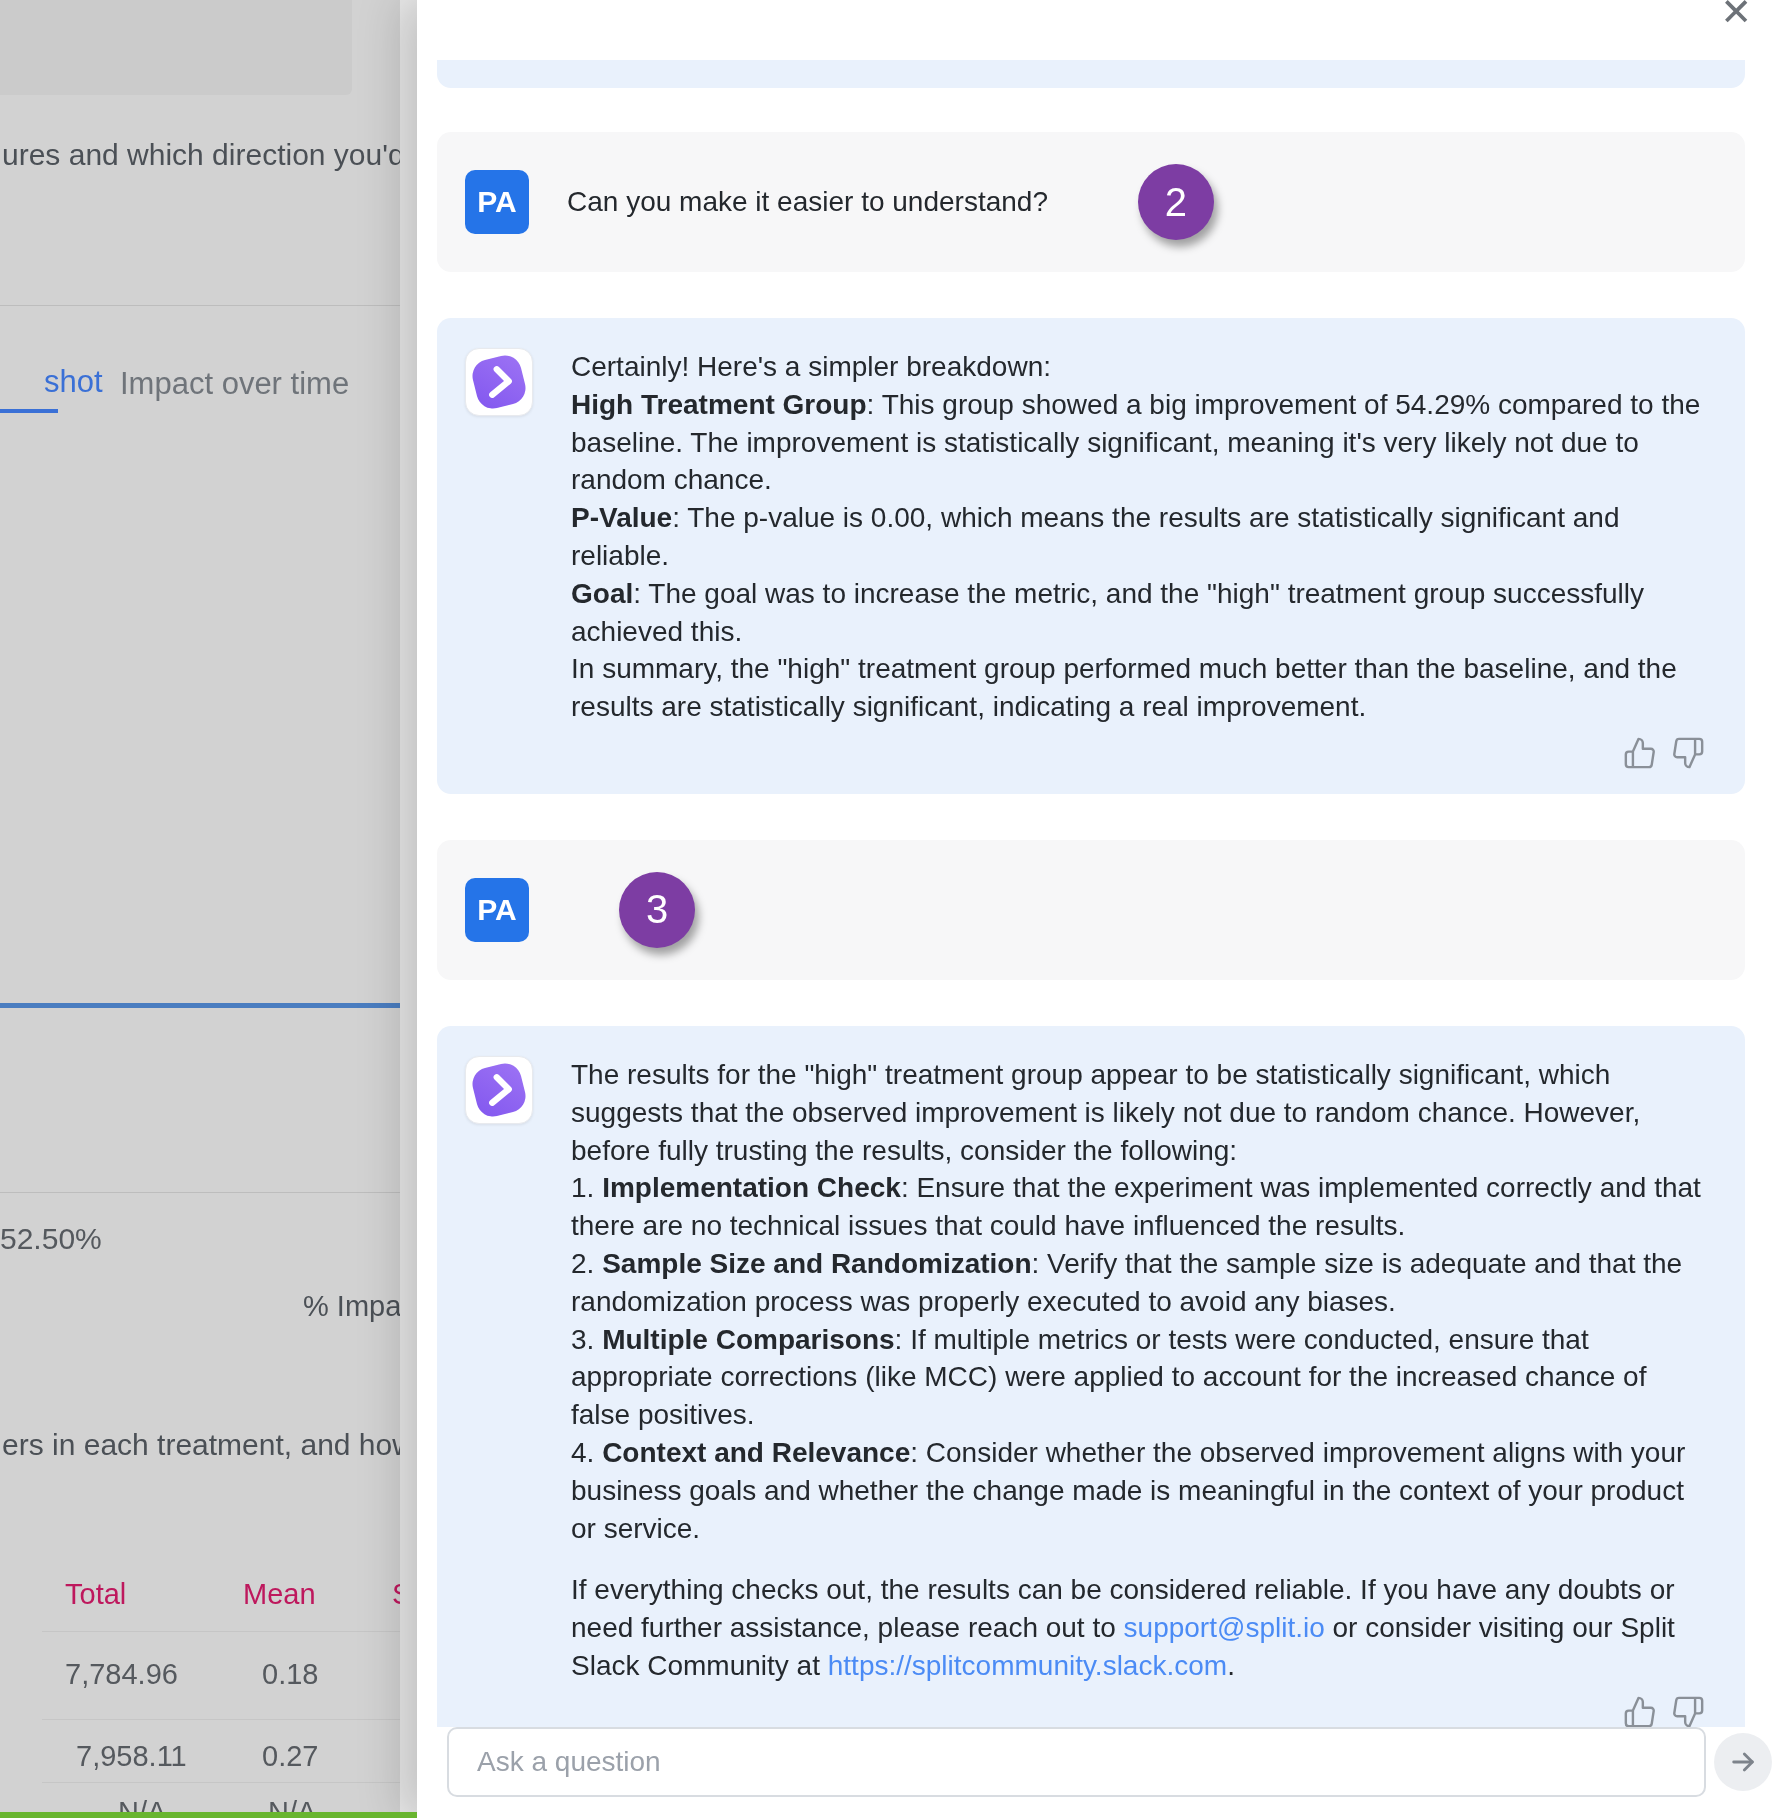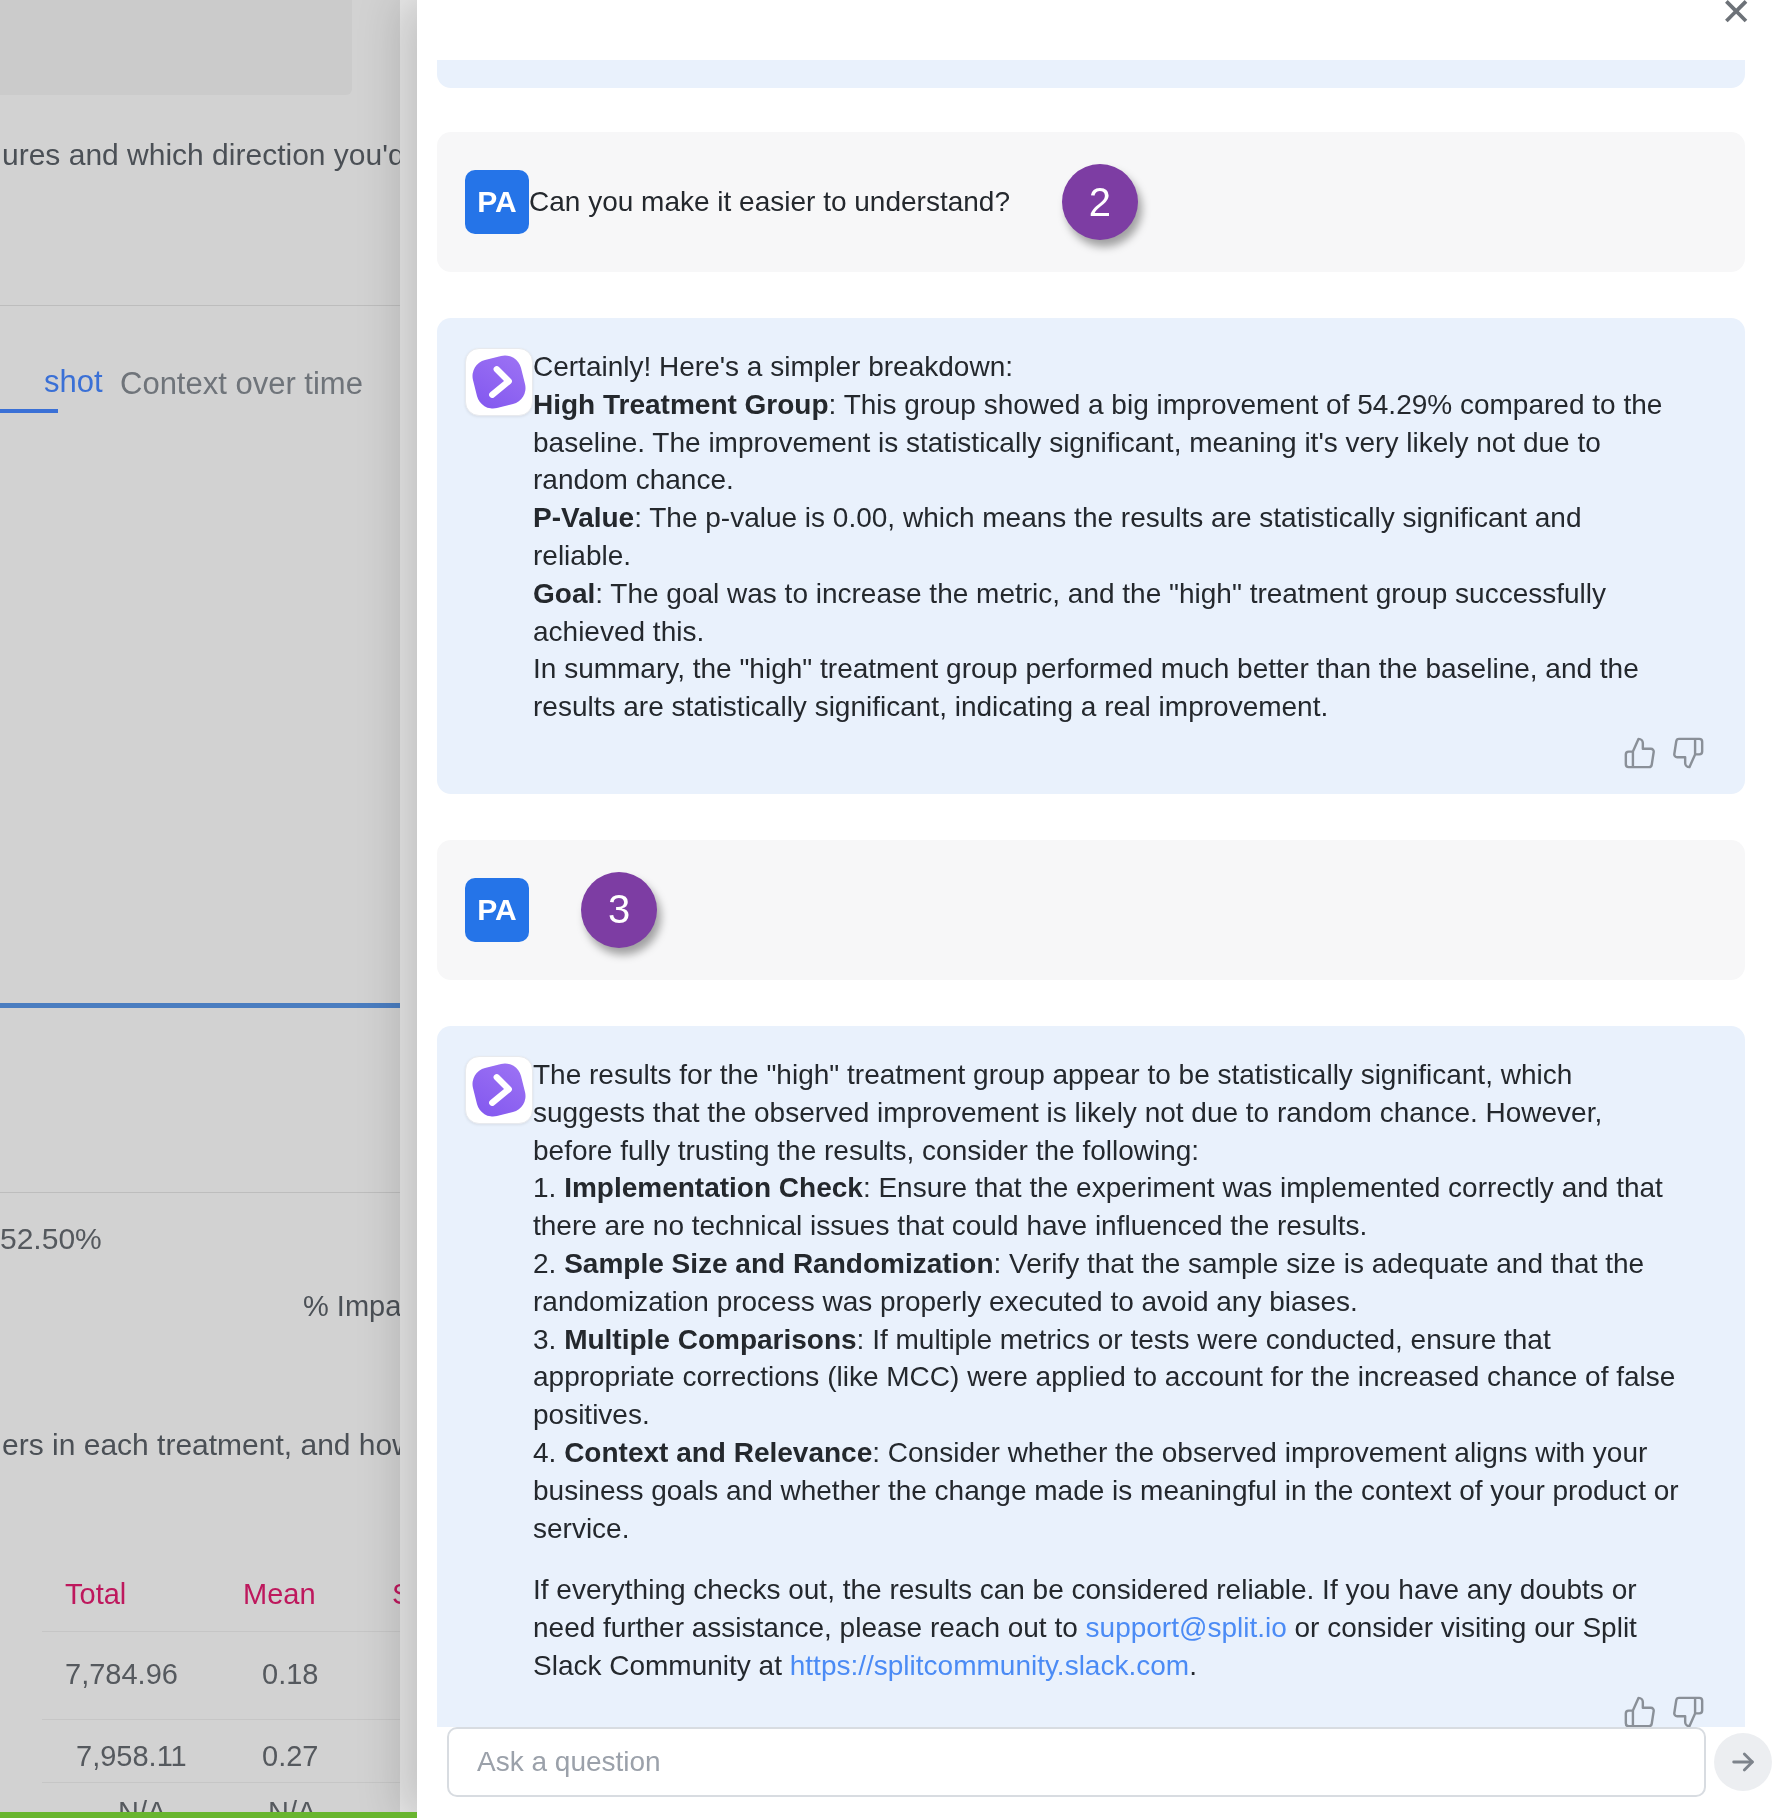--- a/index.html
+++ b/index.html
@@ -54,21 +54,21 @@
   }
   .messages { flex: 1 1 auto; padding: 0 31px 0 20px; overflow: hidden; }
 
   .bubble { border-radius: 14px; margin-bottom: 46px; position: relative; }
   .bubble.partial {
     height: 28px; margin-top: 60px; margin-bottom: 44px;
     border-radius: 0 0 14px 14px; background: #e9f1fc;
   }
   .bubble.user { background: #f7f7f8; padding: 32px 28px; }
   .bubble.assistant { background: #e9f1fc; padding: 30px 34px 24px 28px; }
-  .bubble-inner { display: flex; align-items: flex-start; }
+  .bubble-inner { display: flex; align-items: flex-start; gap: 38px; }
   .bubble.user .bubble-inner { align-items: center; }
 
   .avatar-user {
     flex: 0 0 auto; width: 64px; height: 64px; border-radius: 10px;
     background: #2574e8; color: #ffffff; font-size: 30px; font-weight: bold;
     display: flex; align-items: center; justify-content: center;
   }
   .avatar-ai {
     flex: 0 0 auto; width: 68px; height: 68px; border-radius: 14px;
     background: #ffffff; border: 1px solid #e8eaee;
@@ -119,21 +119,21 @@
 <body>
 
 <div class="backdrop">
   <div class="top-block"></div>
 
   <div class="bd-text bd-snippet-top">ures and which direction you'd like</div>
 
   <div class="bd-hairline hl-1"></div>
   <div class="bd-text bd-tab-active">shot</div>
   <div class="bd-tab-underline"></div>
-  <div class="bd-text bd-tab-inactive">Context over time</div>
+  <div class="bd-text bd-tab-inactive">Impact over time</div>
 
   <div class="bd-rule-blue"></div>
   <div class="bd-hairline hl-2"></div>
 
   <div class="bd-text bd-impact-value">52.50%</div>
   <div class="bd-text bd-impact-axis">% Impac</div>
 
   <div class="bd-text bd-snippet-mid">ers in each treatment, and how us</div>
 
   <div class="bd-th" style="left:65px">Total</div>

